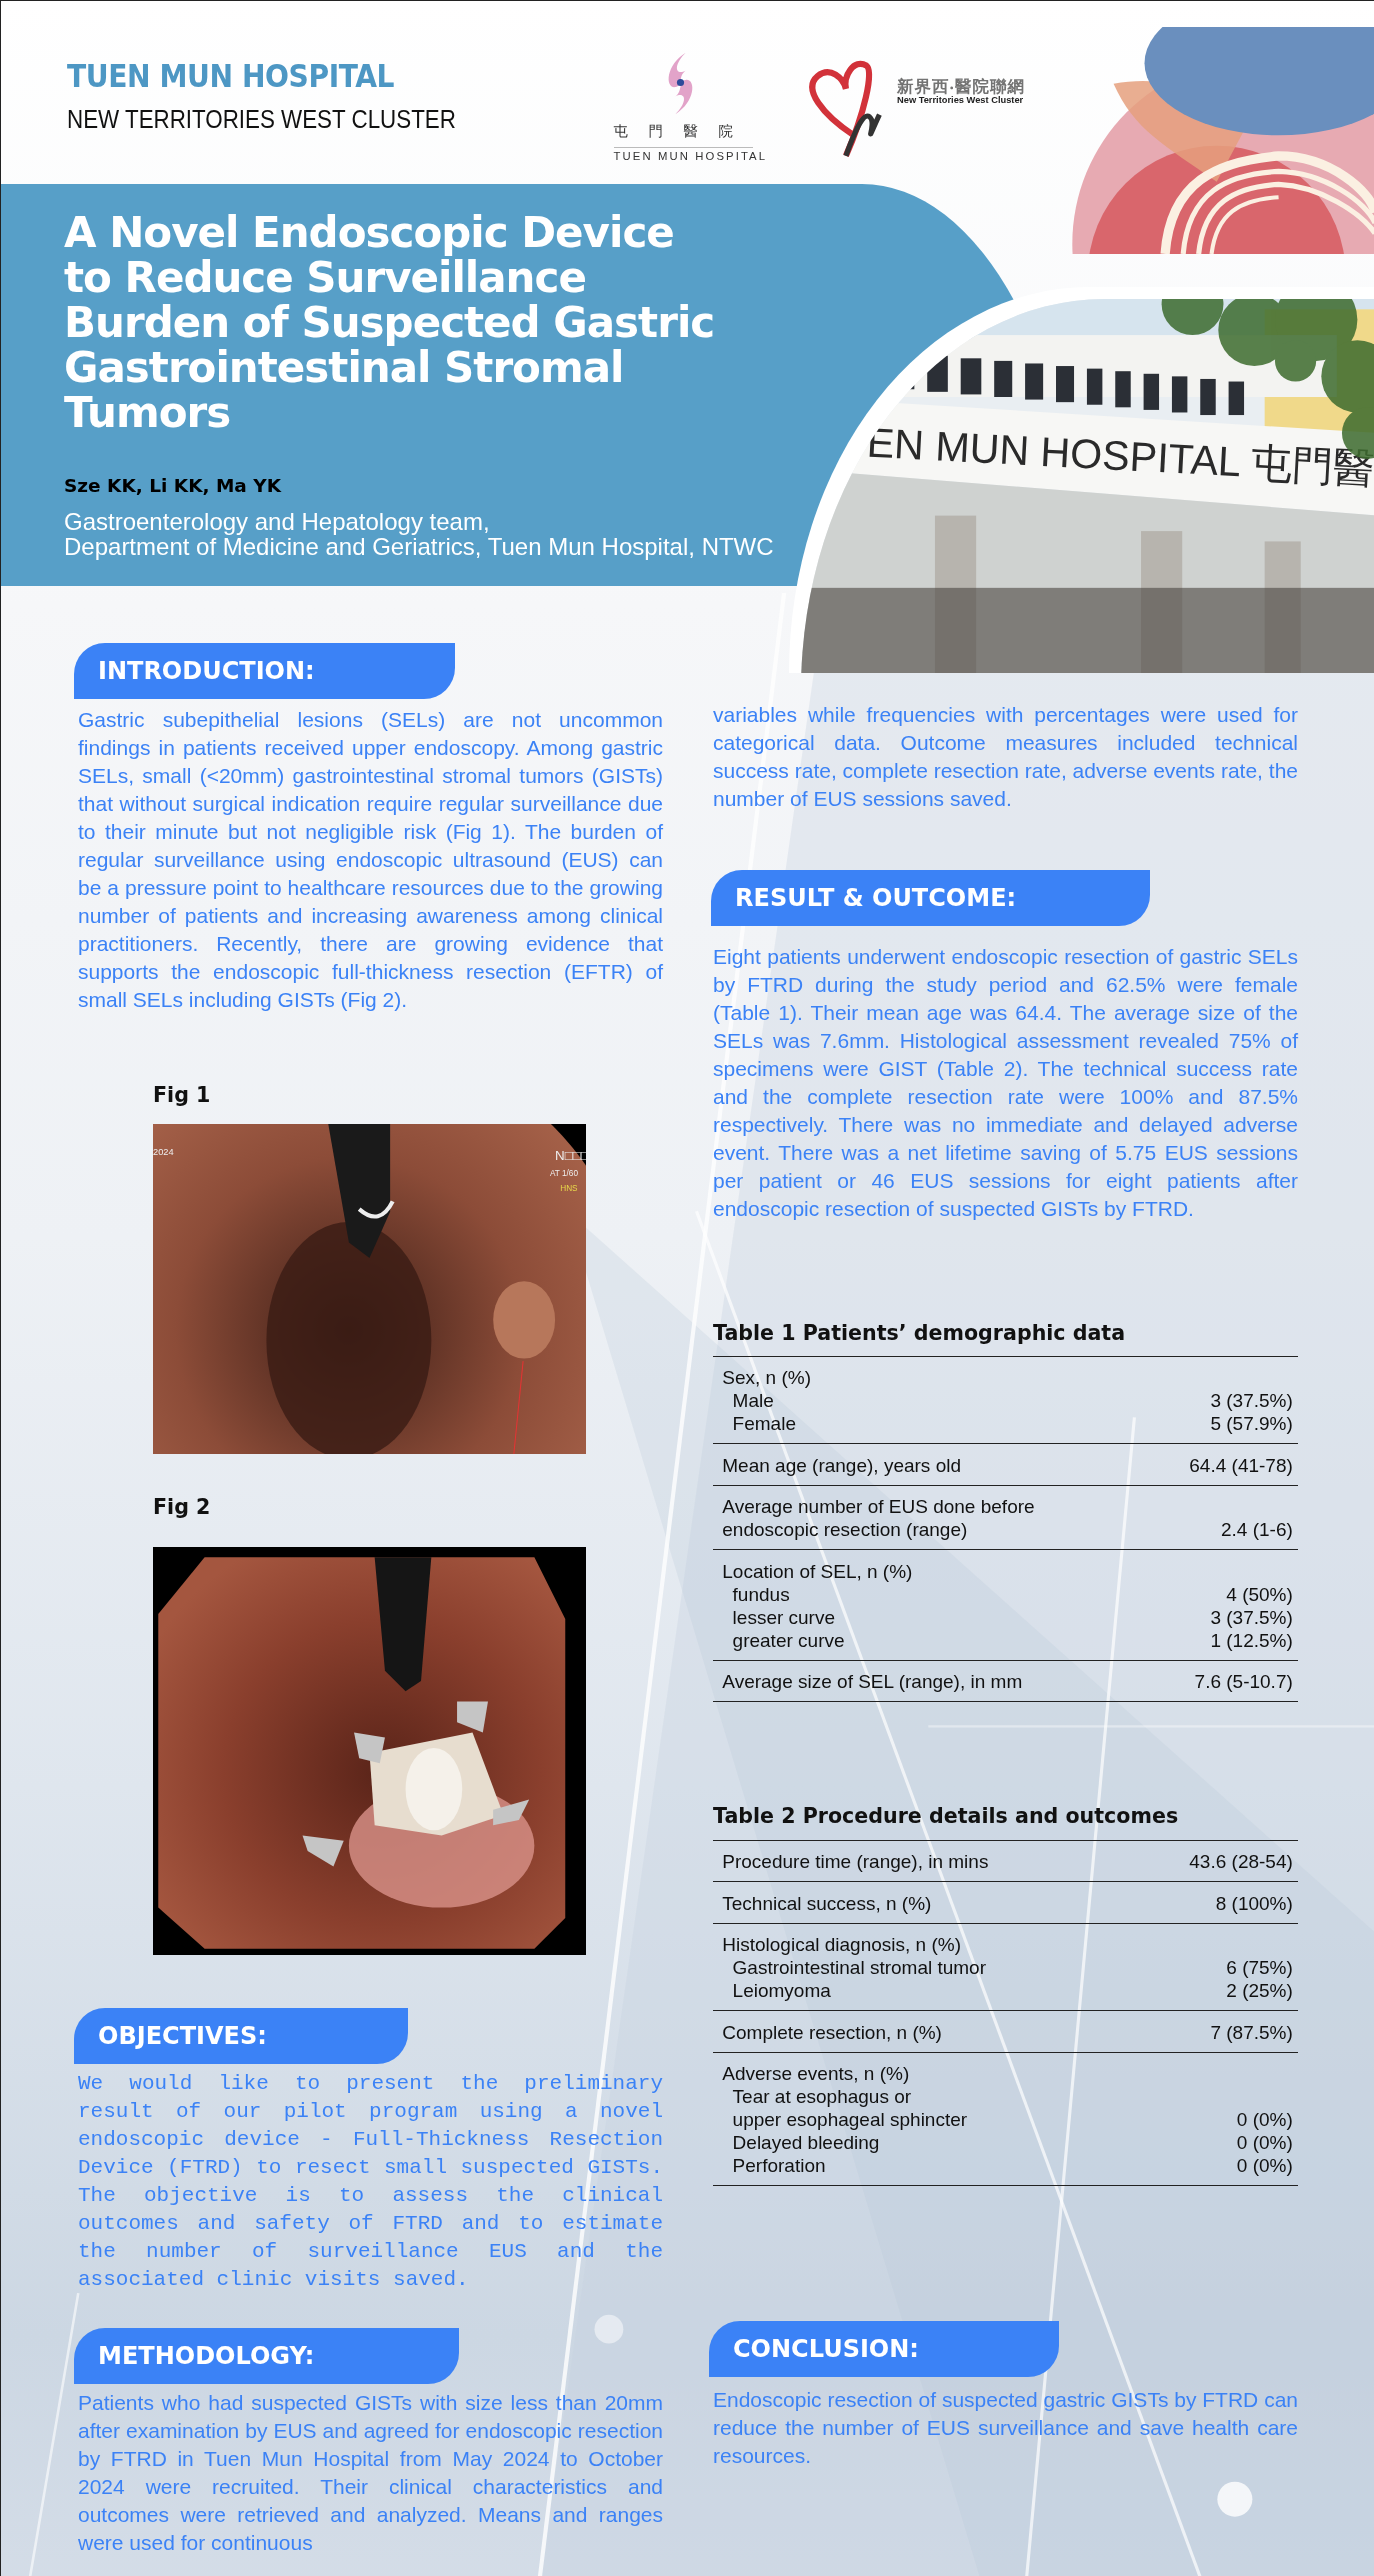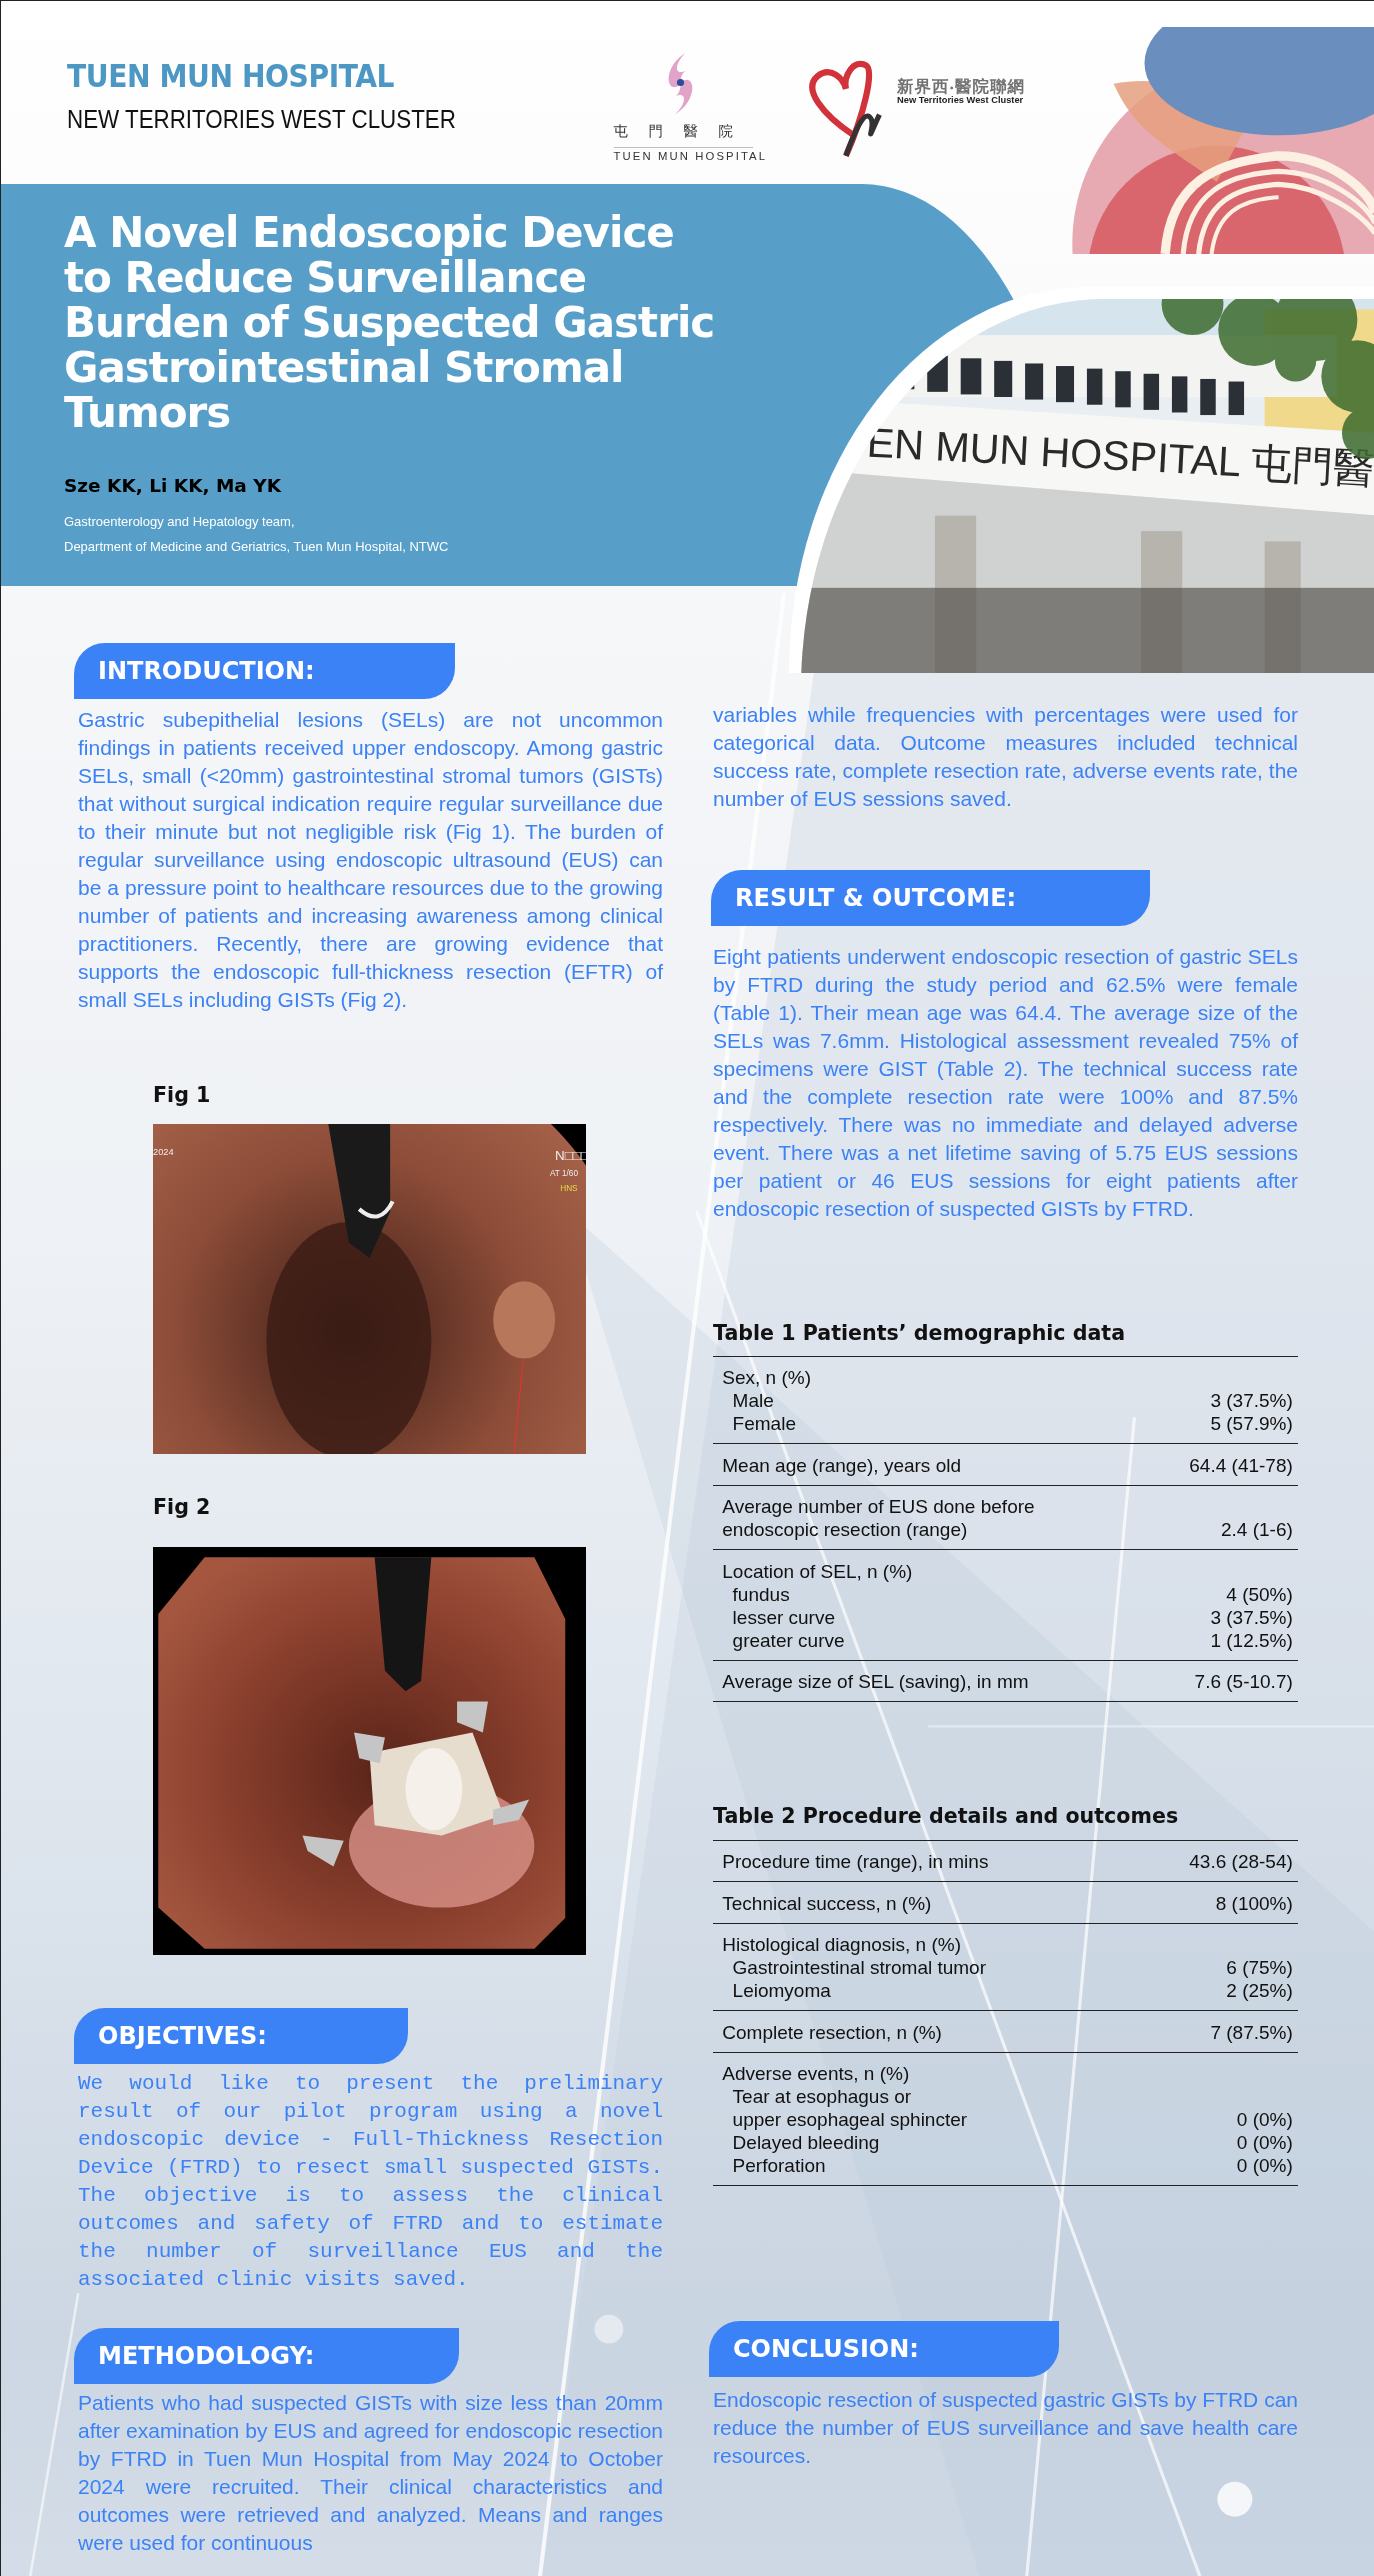--- a/index.html
+++ b/index.html
@@ -45,21 +45,21 @@
       position: absolute; left: 63px; top: 26px; width: 670px;
       font-family: "DejaVu Sans", sans-serif; font-weight: bold;
       font-size: 42px; line-height: 45px; color: #fff; letter-spacing: -1px;
     }
     .title-band .authors {
       position: absolute; left: 63px; top: 291px;
       font-family: "DejaVu Sans", sans-serif; font-weight: bold;
       font-size: 18.5px; color: #000000;
     }
     .title-band .affil {
-      position: absolute; left: 63px; top: 325px; font-size: 13px; line-height: 25px; color: #fff;
+      position: absolute; left: 63px; top: 325px; font-size: 24px; line-height: 25px; color: #fff;
     }
     .photo-wrap {
       position: absolute; left: 788px; top: 286px; width: 586px; height: 386px;
       background: #fff; border-top-left-radius: 361px 464px; overflow: hidden;
     }
     .photo {
       position: absolute; left: 12.4px; top: 12.4px; width: 577px; height: 392px;
       border-top-left-radius: 350px 453px; overflow: hidden;
     }
 
@@ -291,21 +291,21 @@
         <span>lesser curve</span>
         <span class="v">3 (37.5%)</span>
       </div>
       <div class="row sub">
         <span>greater curve</span>
         <span class="v">1 (12.5%)</span>
       </div>
     </div>
     <div class="grp">
       <div class="row">
-        <span>Average size of SEL (saving), in mm</span>
+        <span>Average size of SEL (range), in mm</span>
         <span class="v">7.6 (5-10.7)</span>
       </div>
     </div>
   </div>
 
 <div class="tbl-title" style="left:712px; top:1803px;">Table 2 Procedure details and outcomes</div>
 <div class="tbl" id="table2" style="left:712px; top:1839px; width:585px;">
     <div class="grp">
       <div class="row">
         <span>Procedure time (range), in mins</span>

